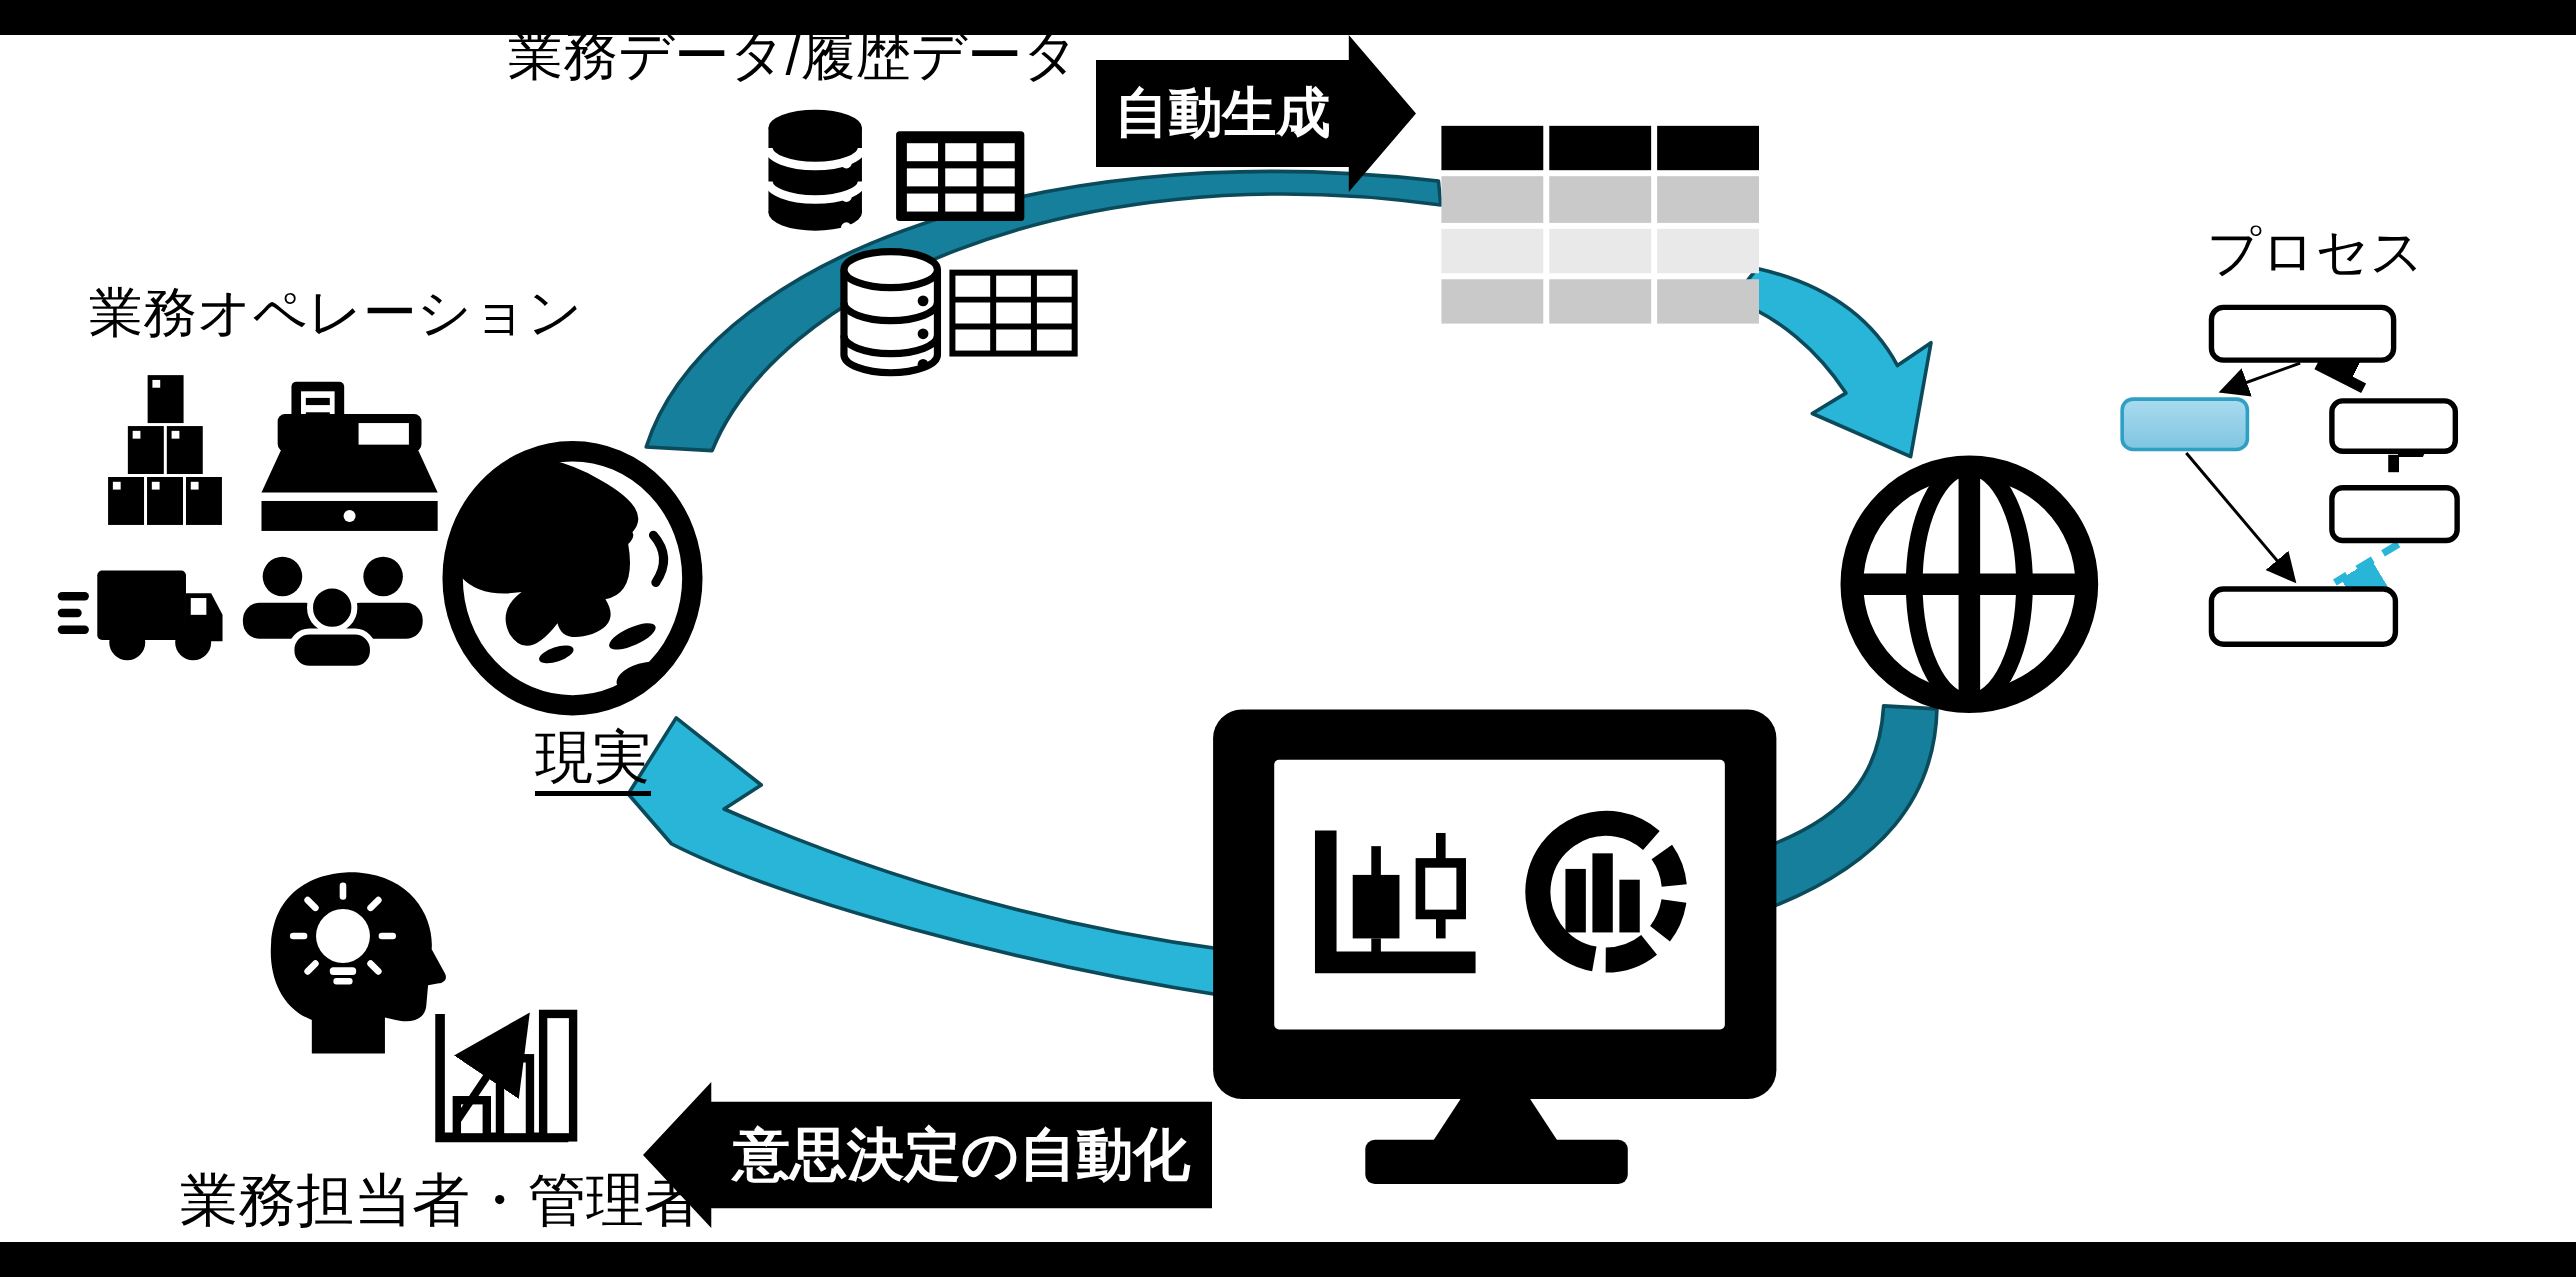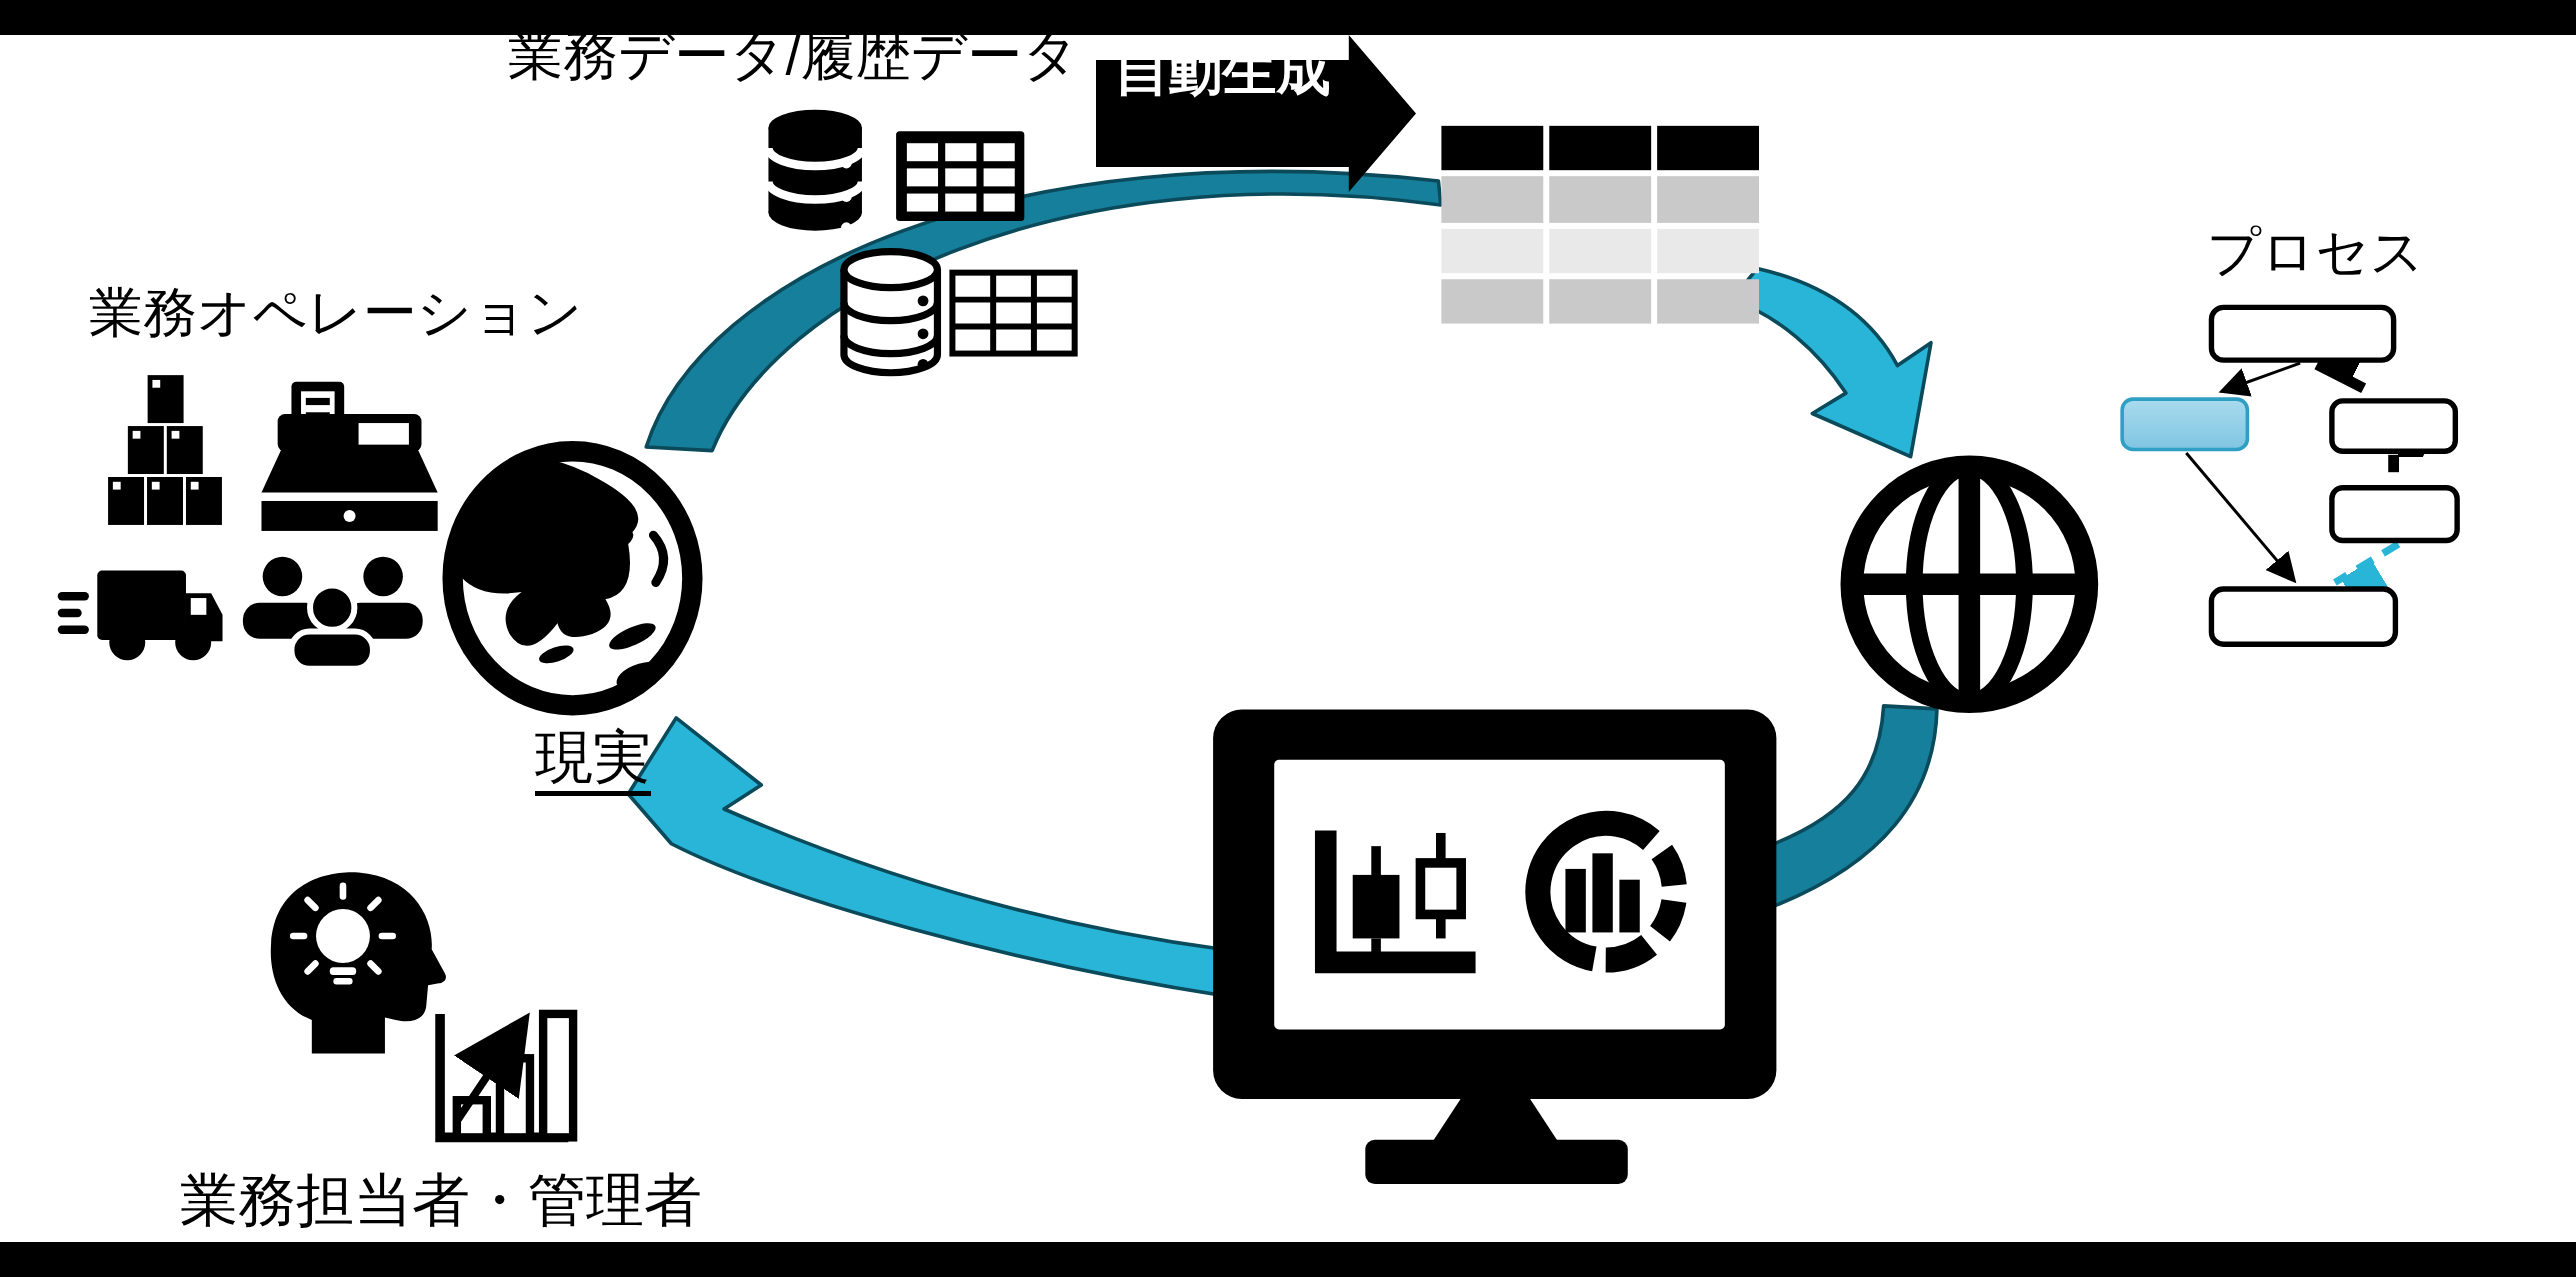--- a/index.html
+++ b/index.html
@@ -4,21 +4,21 @@
 <style>
   html,body{margin:0;padding:0;background:#ffffff;}
   #stage{position:relative;width:2576px;height:1277px;background:#ffffff;overflow:hidden;
          font-family:"Liberation Sans","DejaVu Sans",sans-serif;}
   .bar{position:absolute;left:0;width:2576px;background:#000;}
   #topbar{top:0;height:35px;}
   #botbar{top:1242px;height:35px;}
   svg#art{position:absolute;left:0;top:0;z-index:1;}
   .lbl{position:absolute;z-index:3;font-weight:400;color:#000;white-space:nowrap;line-height:1.08;}
   .ulin{border-bottom:5.4px solid #000;padding-bottom:2px;}
-  .blkarrow{position:absolute;z-index:2;background:#000;display:flex;align-items:flex-start;}
+  .blkarrow{position:absolute;z-index:2;background:#000;display:flex;align-items:center;}
   .blkarrow .txt{color:#fff;font-weight:700;white-space:nowrap;}
   #autogen-arrow{left:1096px;top:35px;width:320px;height:157px;
     clip-path:polygon(0 16%,79% 16%,79% 0,100% 50%,79% 100%,79% 84%,0 84%);}
   #autogen-arrow .txt{width:79%;text-align:center;font-size:54px;}
   .leftarrow{clip-path:polygon(0 50%,12% 0,12% 13.5%,100% 13.5%,100% 86.5%,12% 86.5%,12% 100%);
     left:643px;width:569px;height:146px;justify-content:center;}
   #support-arrow{top:925px;}
   #automation-arrow{top:1082px;}
   .leftarrow .txt{margin-left:12%;font-size:57px;}
 </style>
@@ -234,20 +234,23 @@
       <rect x="762" y="1836" width="50" height="62" fill="#fff" stroke="#000" stroke-width="14"></rect>
       <rect x="834" y="1766" width="50" height="132" fill="#fff" stroke="#000" stroke-width="14"></rect>
       <rect x="906" y="1692" width="50" height="206" fill="#fff" stroke="#000" stroke-width="14"></rect>
       <line x1="764" y1="1868" x2="862" y2="1722" stroke="#000" stroke-width="13" marker-end="url(#mThin)"></line>
     </g>
   </svg>
 
   <div id="autogen-arrow" class="blkarrow">
     <span class="txt">自動生成</span>
   </div>
+  <div id="automation-arrow" class="blkarrow leftarrow">
+    <span class="txt">意思決定の自動化</span>
+  </div>
 
   <div class="lbl" style="left:508px;top:26px;font-size:55px;">業務データ/履歴データ</div>
   <div class="lbl" style="left:2207px;top:223px;font-size:53px;">プロセス</div>
   <div class="lbl" style="left:89px;top:283px;font-size:54px;">業務オペレーション</div>
   <div class="lbl ulin" style="left:535px;top:726px;font-size:58px;">現実</div>
   <div class="lbl" style="left:180px;top:1169px;font-size:58px;">業務担当者・管理者</div>
 </div>
 
 
 </body></html>

